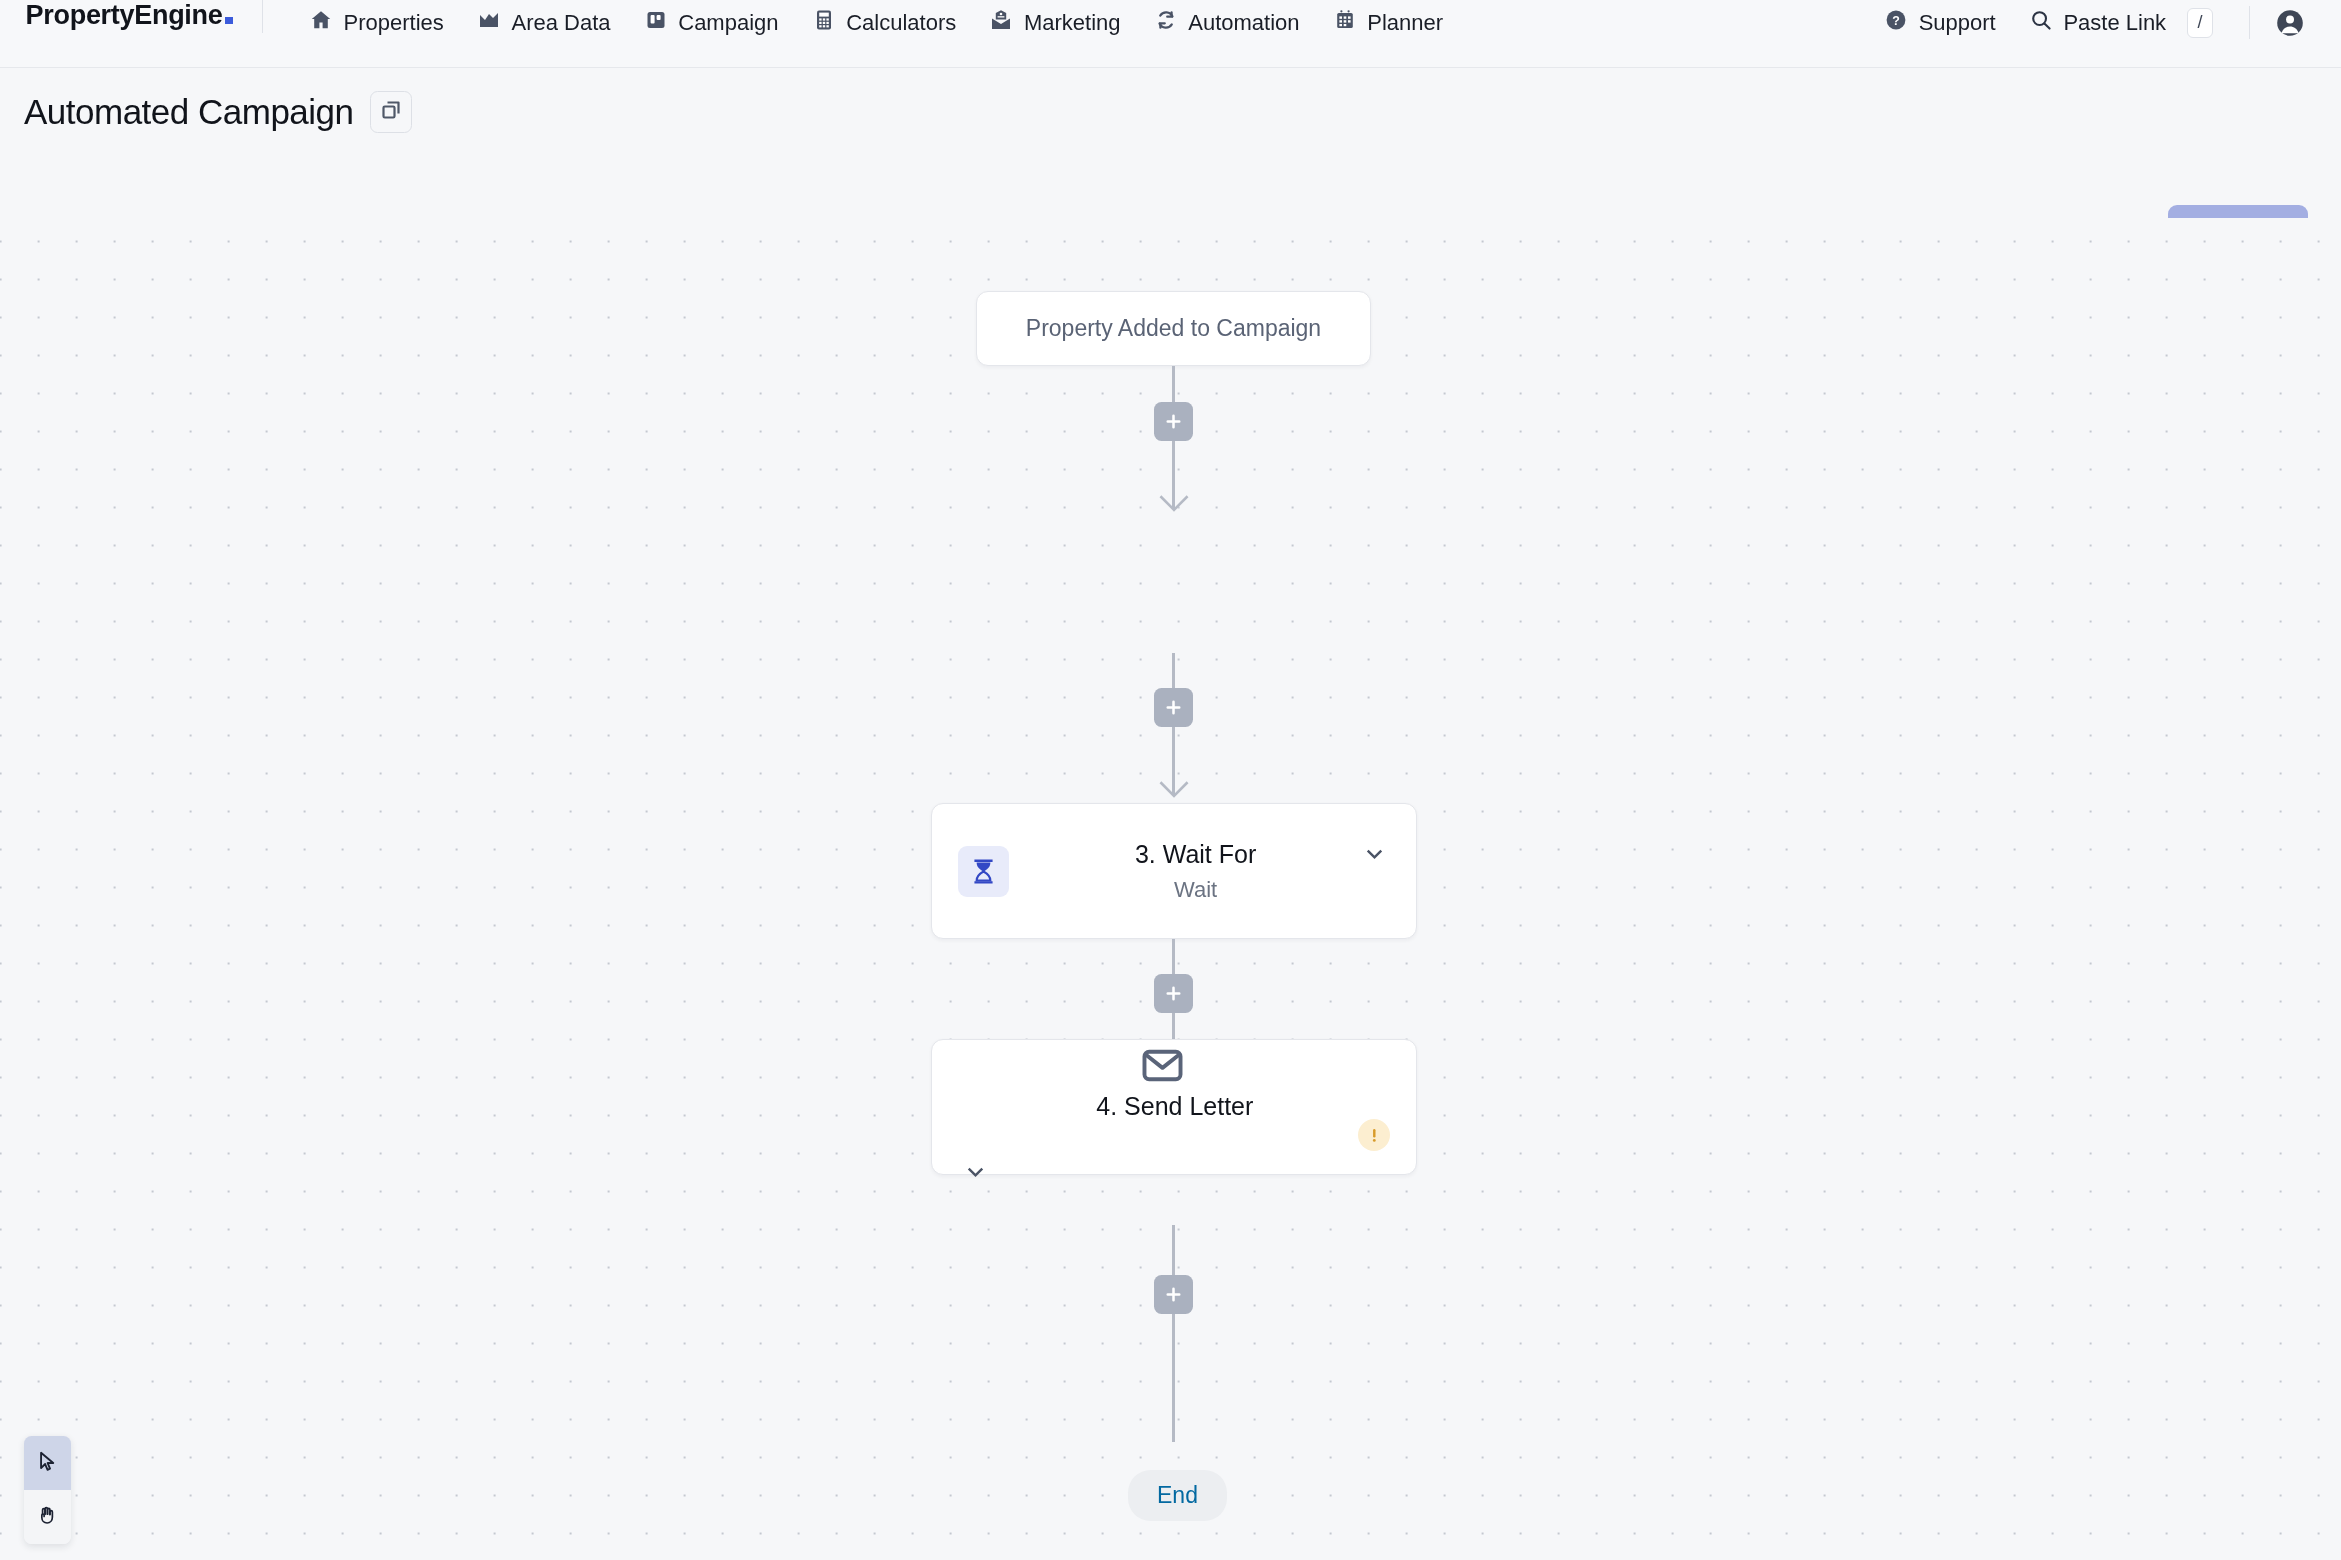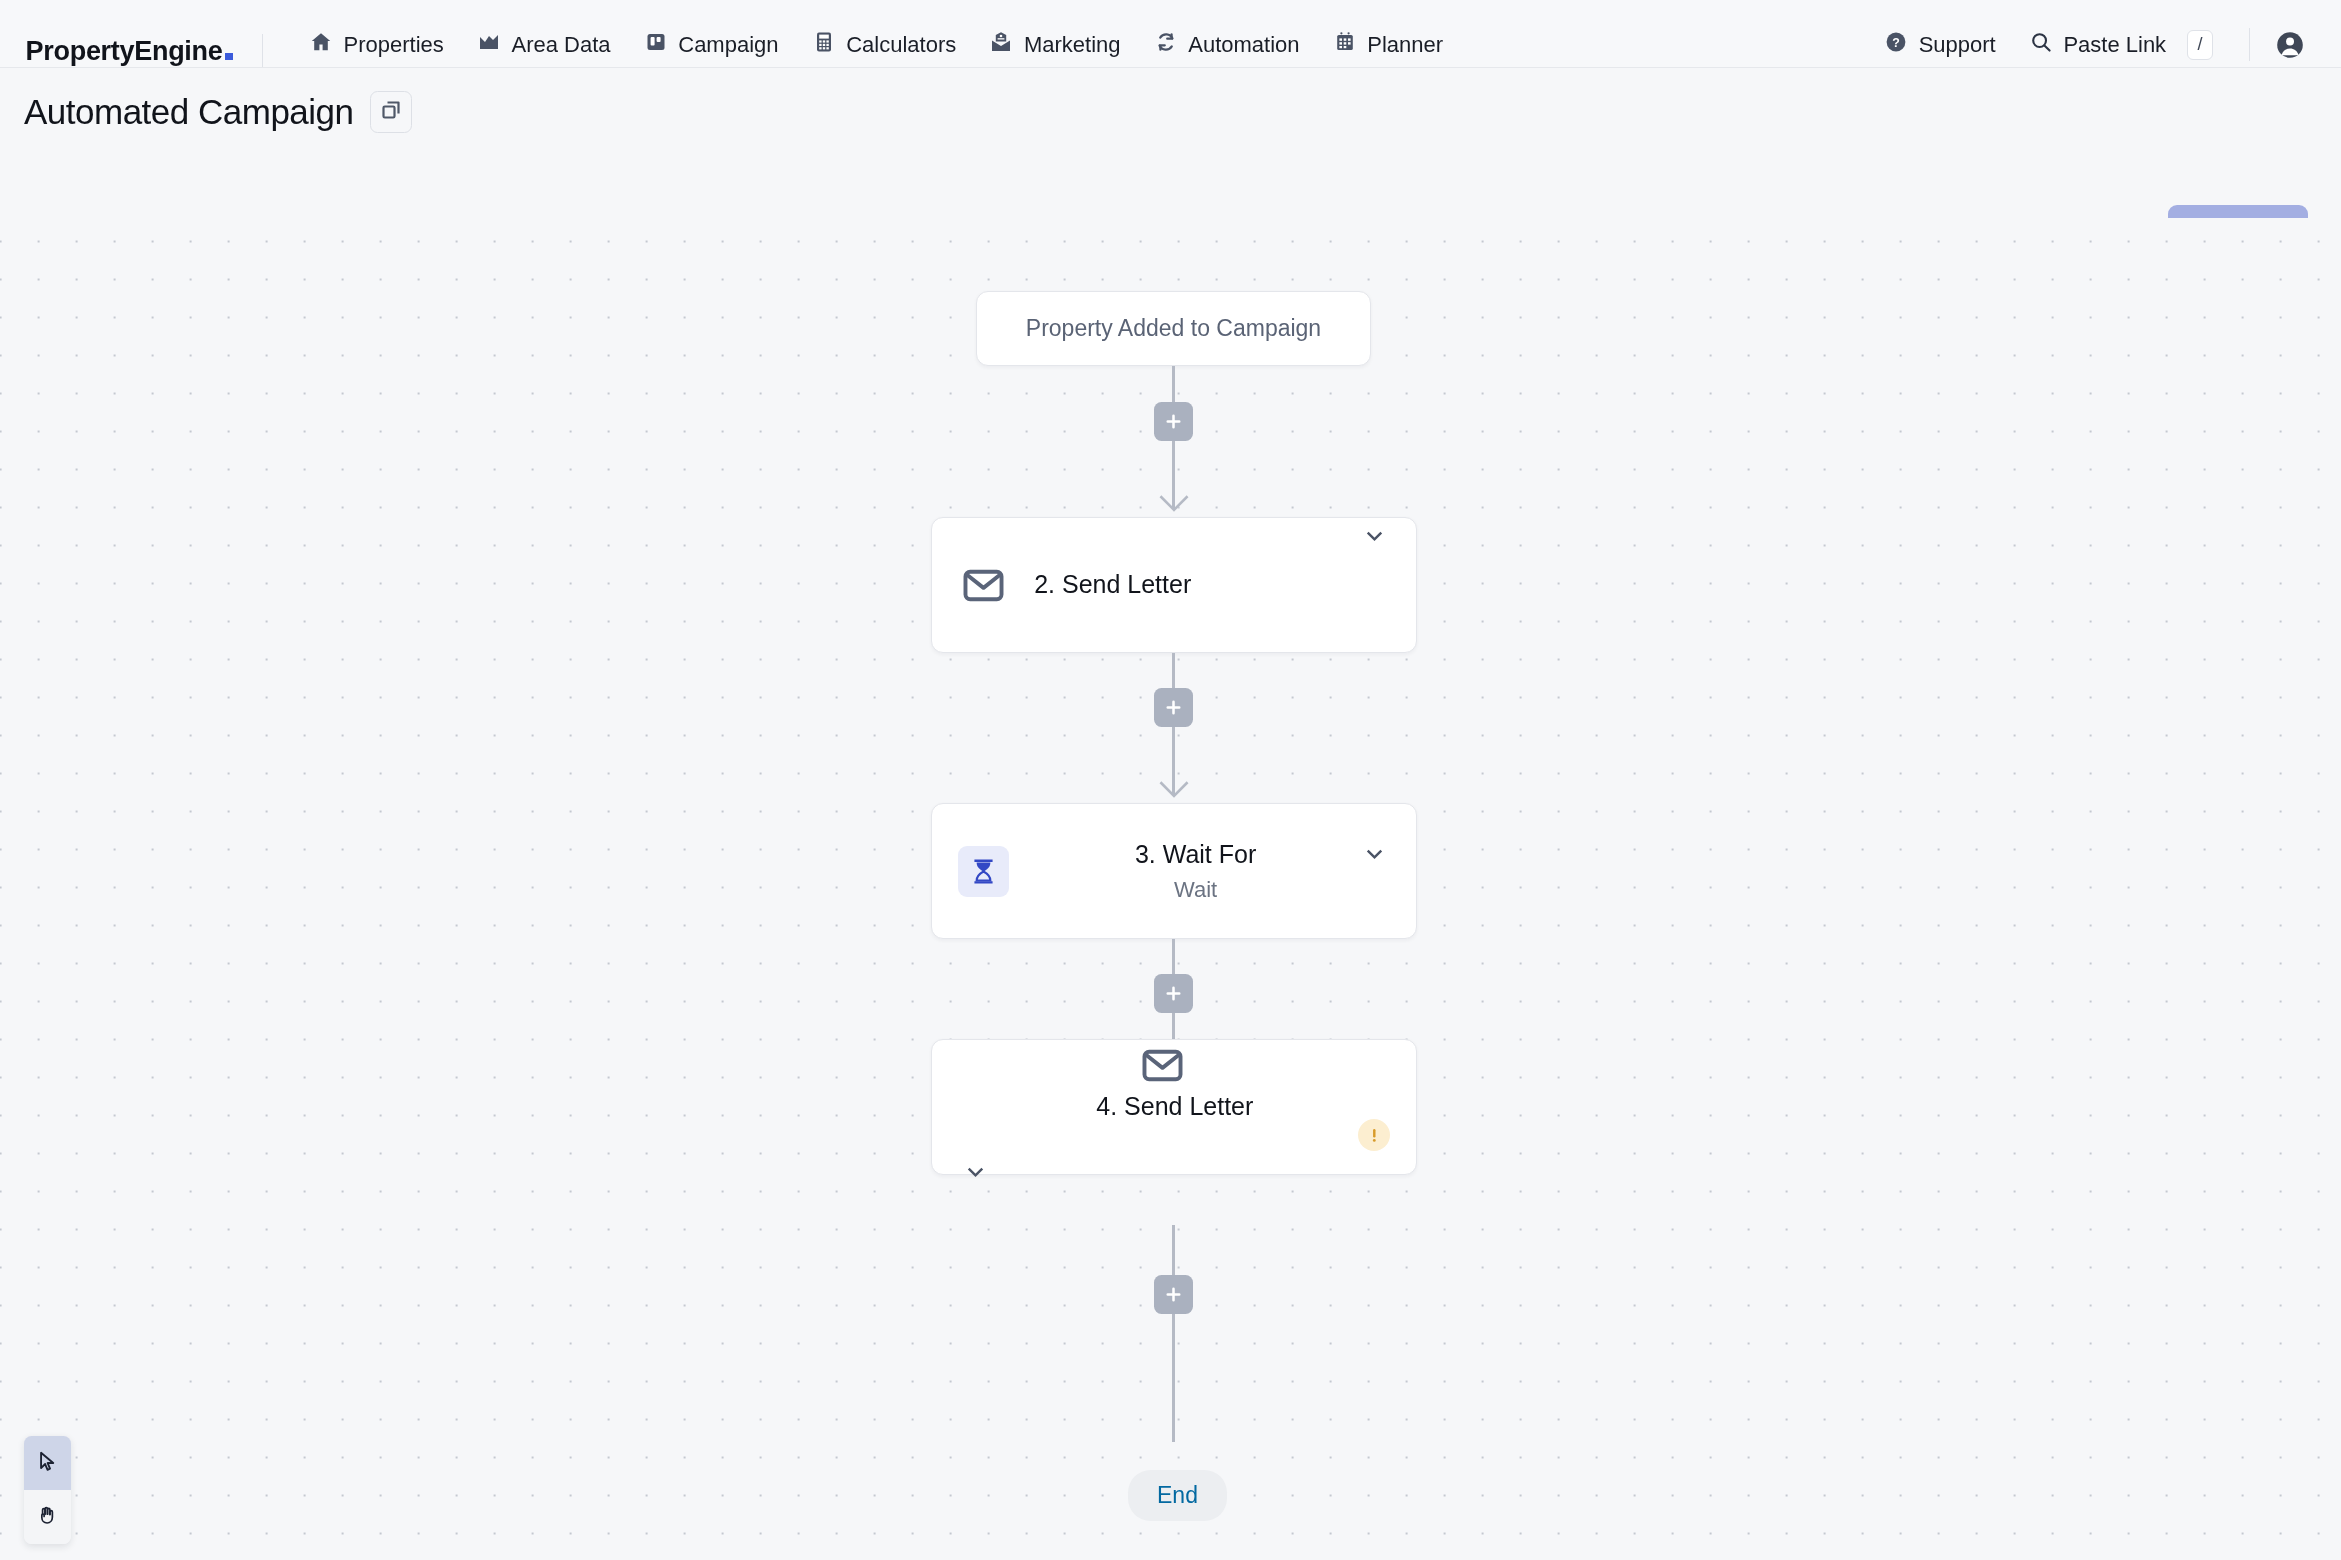--- a/index.html
+++ b/index.html
@@ -10,21 +10,21 @@
     overflow: hidden;
     -webkit-font-smoothing: antialiased;
   }
 
   
   .topnav {
     position: absolute; top: 0; left: 0;
     width: 2342px; height: 68px;
     background: #f7f8fa;
     border-bottom: 1.5px solid #e6e8ec;
-    display: flex; align-items: flex-end;
+    display: flex; align-items: flex-start;
     padding: 0 33px 0 25.6px;
   }
   .brand {
     font-size: 27px; font-weight: bold; color: #11141b;
     letter-spacing: -0.3px; white-space: nowrap;
     display: flex; align-items: baseline;
   }
   .brand-dot {
     width: 7.5px; height: 7.5px; background: #3b5bdb;
     display: inline-block; margin-left: 3px; margin-bottom: 1.5px;
@@ -374,36 +374,20 @@
       <svg width="32" height="19.6" viewBox="0 0 42 26">
           <path d="M3 3 21 21 39 3" fill="none" stroke="#b5bac5" stroke-width="3.4"></path>
         </svg>
     </div>
     <div class="plus-btn" style="top:184px;">
       <svg width="21" height="21" viewBox="0 0 24 24">
           <path d="M12 5.4v13.2M5.4 12h13.2" stroke="#ffffff" stroke-width="2.9" stroke-linecap="round"></path>
         </svg>
     </div>
 
-    <div class="node action-node" style="top:299px;">
-      <span class="node-icon">
-        <svg width="47" height="47" viewBox="0 0 24 24" fill="none" stroke="#5a6479" stroke-width="2" stroke-linejoin="round">
-          <rect x="2.8" y="5" width="18.4" height="14" rx="2.4"></rect>
-          <path d="M3.4 6.4 12 13.2l8.6-6.8"></path>
-        </svg>
-      </span>
-      <div class="node-body">
-        <div class="node-title">2. Send Letter</div>
-      </div>
-      <span class="node-caret" style="margin-top:0;">
-        <svg width="29" height="29" viewBox="0 0 24 24" fill="none" stroke="#47506080" stroke-width="2">
-            <path d="M6.4 9.6 12 15.2l5.6-5.6" stroke="#4a5365"></path>
-          </svg>
-      </span>
-    </div>
 
     <div class="conn" style="top:435px; height:142px;"></div>
     <div class="arrowhead" style="top:562px;">
       <svg width="32" height="19.6" viewBox="0 0 42 26">
           <path d="M3 3 21 21 39 3" fill="none" stroke="#b5bac5" stroke-width="3.4"></path>
         </svg>
     </div>
     <div class="plus-btn" style="top:470px;">
       <svg width="21" height="21" viewBox="0 0 24 24">
           <path d="M12 5.4v13.2M5.4 12h13.2" stroke="#ffffff" stroke-width="2.9" stroke-linecap="round"></path>

